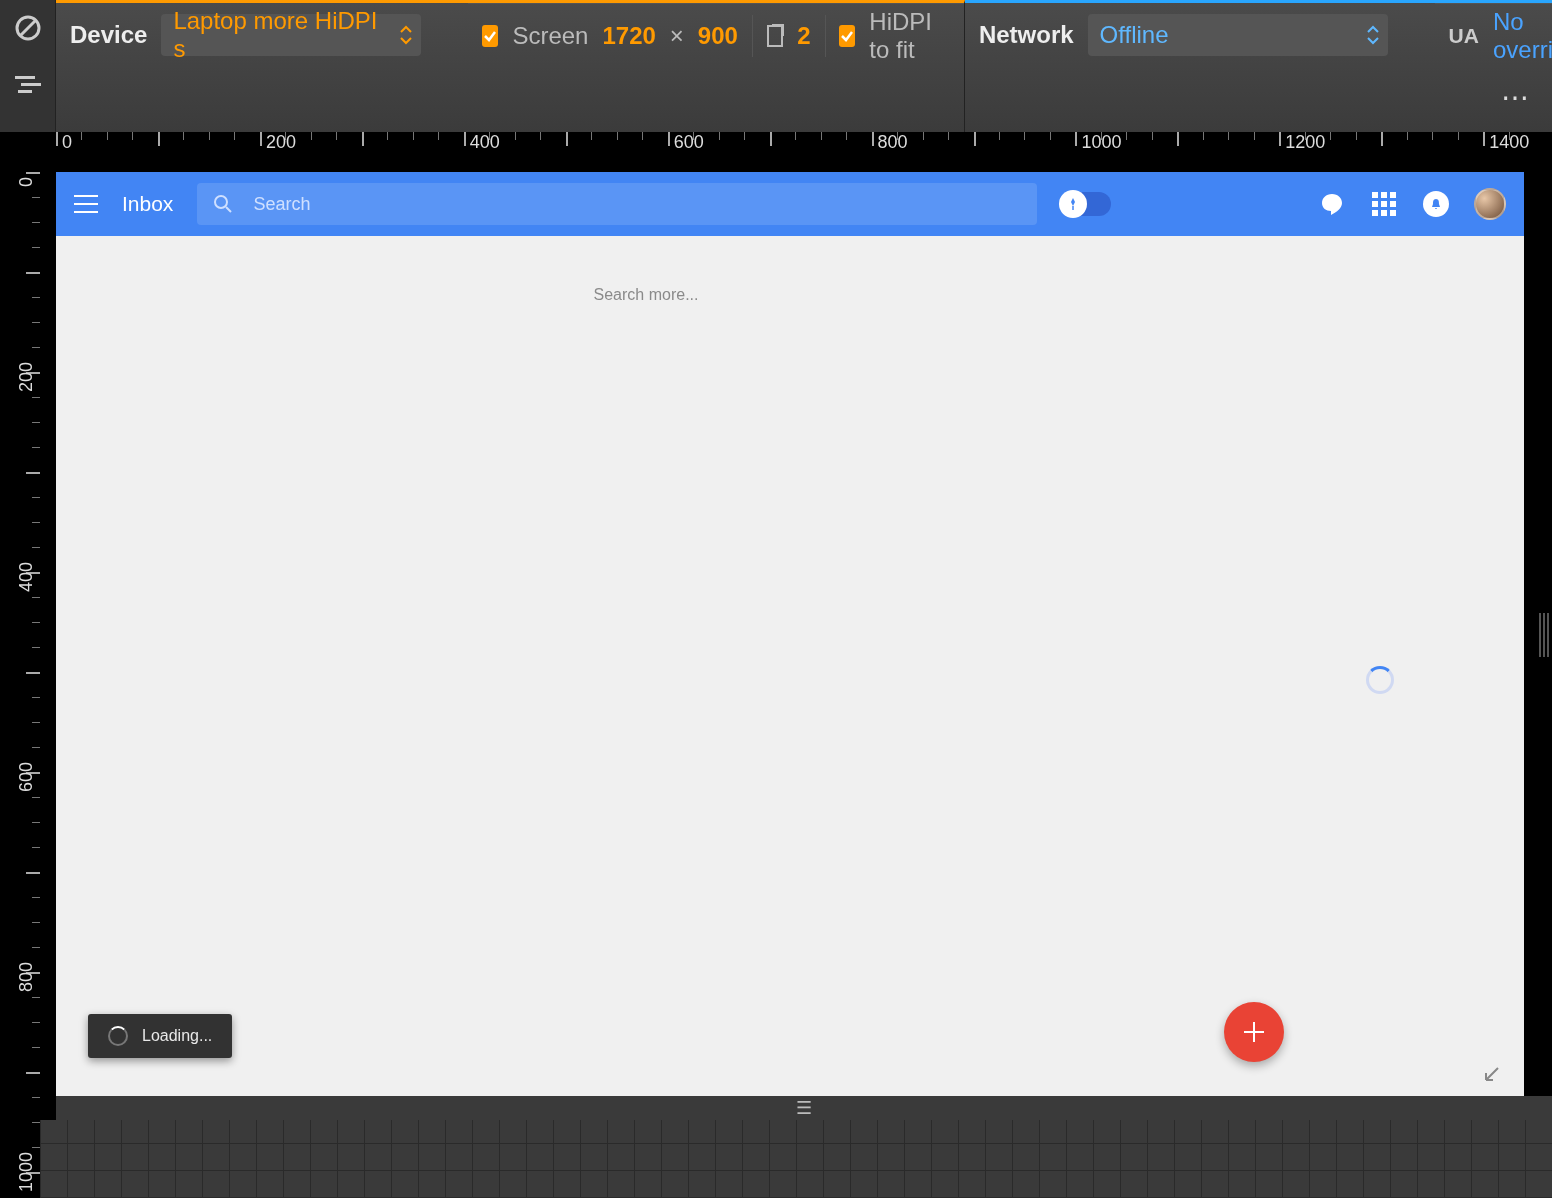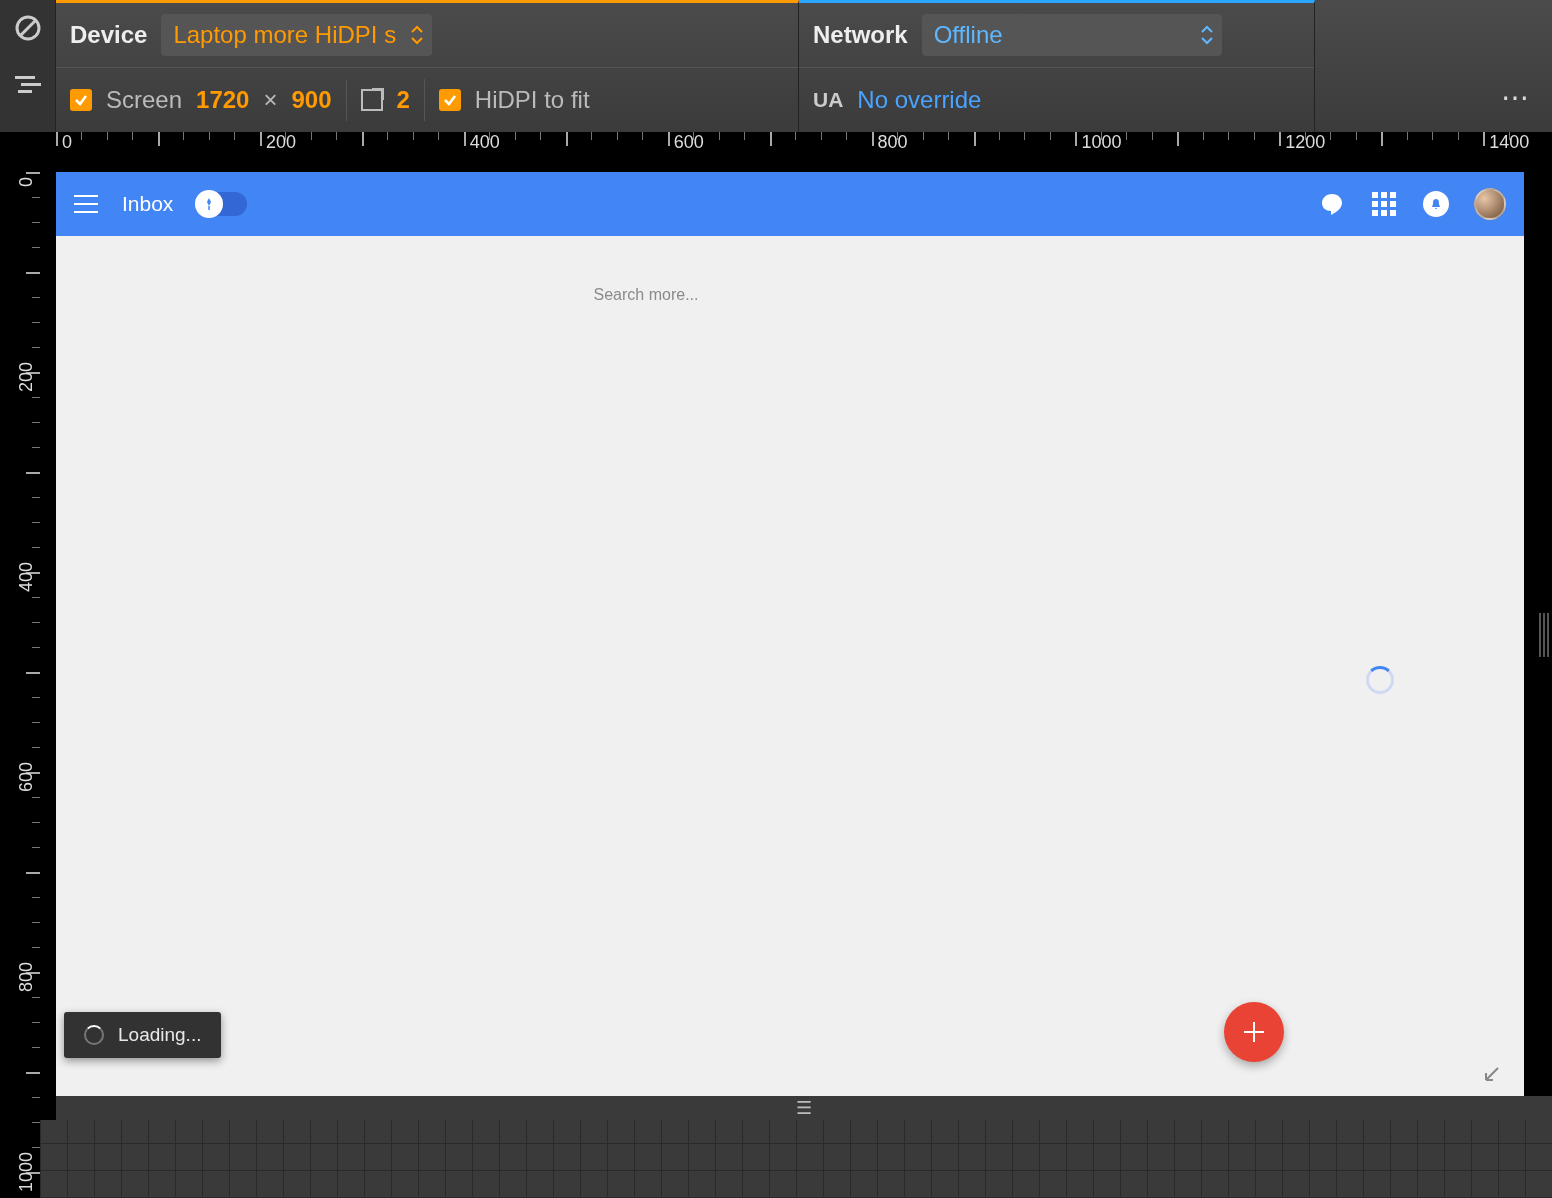--- a/index.html
+++ b/index.html
@@ -13,21 +13,21 @@
   border-right: 1px solid #222;
 }
 .devtools-sidebar .tile { width:56px; height:56px; display:flex; align-items:center; justify-content:center; }
 
 .toolbar {
   position: absolute; left:56px; top:0; right:0; height:132px;
   background: linear-gradient(#4b4b4b,#3b3b3b);
   display:flex;
 }
 .toolbar .pane {
-  display:flex; flex-direction:column;
+  display:flex; flex-direction:row;gap:33px;
 }
 .pane.device { flex: 0 0 743px; border-top: 3px solid #ff9a00; border-right:1px solid #222; }
 .pane.network { flex: 0 0 516px; border-top: 3px solid #29a6ff; border-right:1px solid #222; }
 .pane.right { flex:1; }
 
 .pane-row { display:flex; align-items:center; height:64px; padding:0 14px; gap:14px;}
 .pane-row.row2 { border-top:1px solid #555; }
 .label-white { color:#eee; font-size:24px; font-weight:600;}
 .label-dim { color:#bbb; font-size:24px; }
 .val-orange { color:#ff9a00; font-size:24px; font-weight:600;}
@@ -96,22 +96,22 @@
 .content{ position:relative; height:calc(100% - 64px); background:#f0f0f0;}
 .loading-more{ position:absolute; left:0; right:0; top:50px; text-align:center; color:#8a8a8a; font-size:16px;}
 .loading-more{left:390px; right:auto; transform:translateX(0); width:400px; text-align:center;}
 
 .spinner-right{
   position:absolute; right:130px; top:430px; width:28px; height:28px;
   border:3px solid #d0d9f2; border-top-color:#4285f4; border-radius:50%;
 }
 
 .toast{
-  position:absolute; left:8px; bottom:38px; background:#323232; color:#e8e8e8;
-  border-radius:3px; padding:12px 20px; display:flex; align-items:center; gap:14px; font-size:19px;
+  position:absolute; left:32px; bottom:38px; background:#323232; color:#e8e8e8;
+  border-radius:3px; padding:12px 20px; display:flex; align-items:center; gap:14px; font-size:16px;
   box-shadow:0 3px 8px rgba(0,0,0,.4);
 }
 .toast .sp{width:20px;height:20px;border:2px solid #777;border-top-color:#fff;border-radius:50%;}
 
 .fab{
   position:absolute; right:240px; bottom:34px; width:60px; height:60px; border-radius:50%;
   background:#e94335; display:flex; align-items:center; justify-content:center;
   box-shadow:0 4px 10px rgba(0,0,0,.3);
 }
 .fab:before,.fab:after{content:'';position:absolute;background:#fff;}
@@ -343,20 +343,29 @@
   </div>
 
 <div class="viewport">
   <div class="inbox-header">
     <div class="hamb">
         <span></span>
         <span></span>
         <span></span>
       </div>
     <span class="brand">Inbox</span>
+    <div class="searchbox">
+      <span>
+        <svg width="20" height="20" viewBox="0 0 20 20">
+            <circle cx="8" cy="8" r="6" fill="none" stroke="#cfe0ff" stroke-width="2"></circle>
+            <line x1="13" y1="13" x2="18" y2="18" stroke="#cfe0ff" stroke-width="2"></line>
+          </svg>
+      </span>
+      <input placeholder="Search" style="">
+    </div>
     <div class="pin-toggle">
       <div class="knob">
         <svg width="14" height="14" viewBox="0 0 14 14">
             <path d="M7 1 L9 5 L7 9 L5 5 Z" fill="#4285f4"></path>
             <line x1="7" y1="9" x2="7" y2="13" stroke="#4285f4" stroke-width="1.5"></line>
           </svg>
       </div>
     </div>
     <div class="hdr-spacer"></div>
     <div class="hdr-icon">

